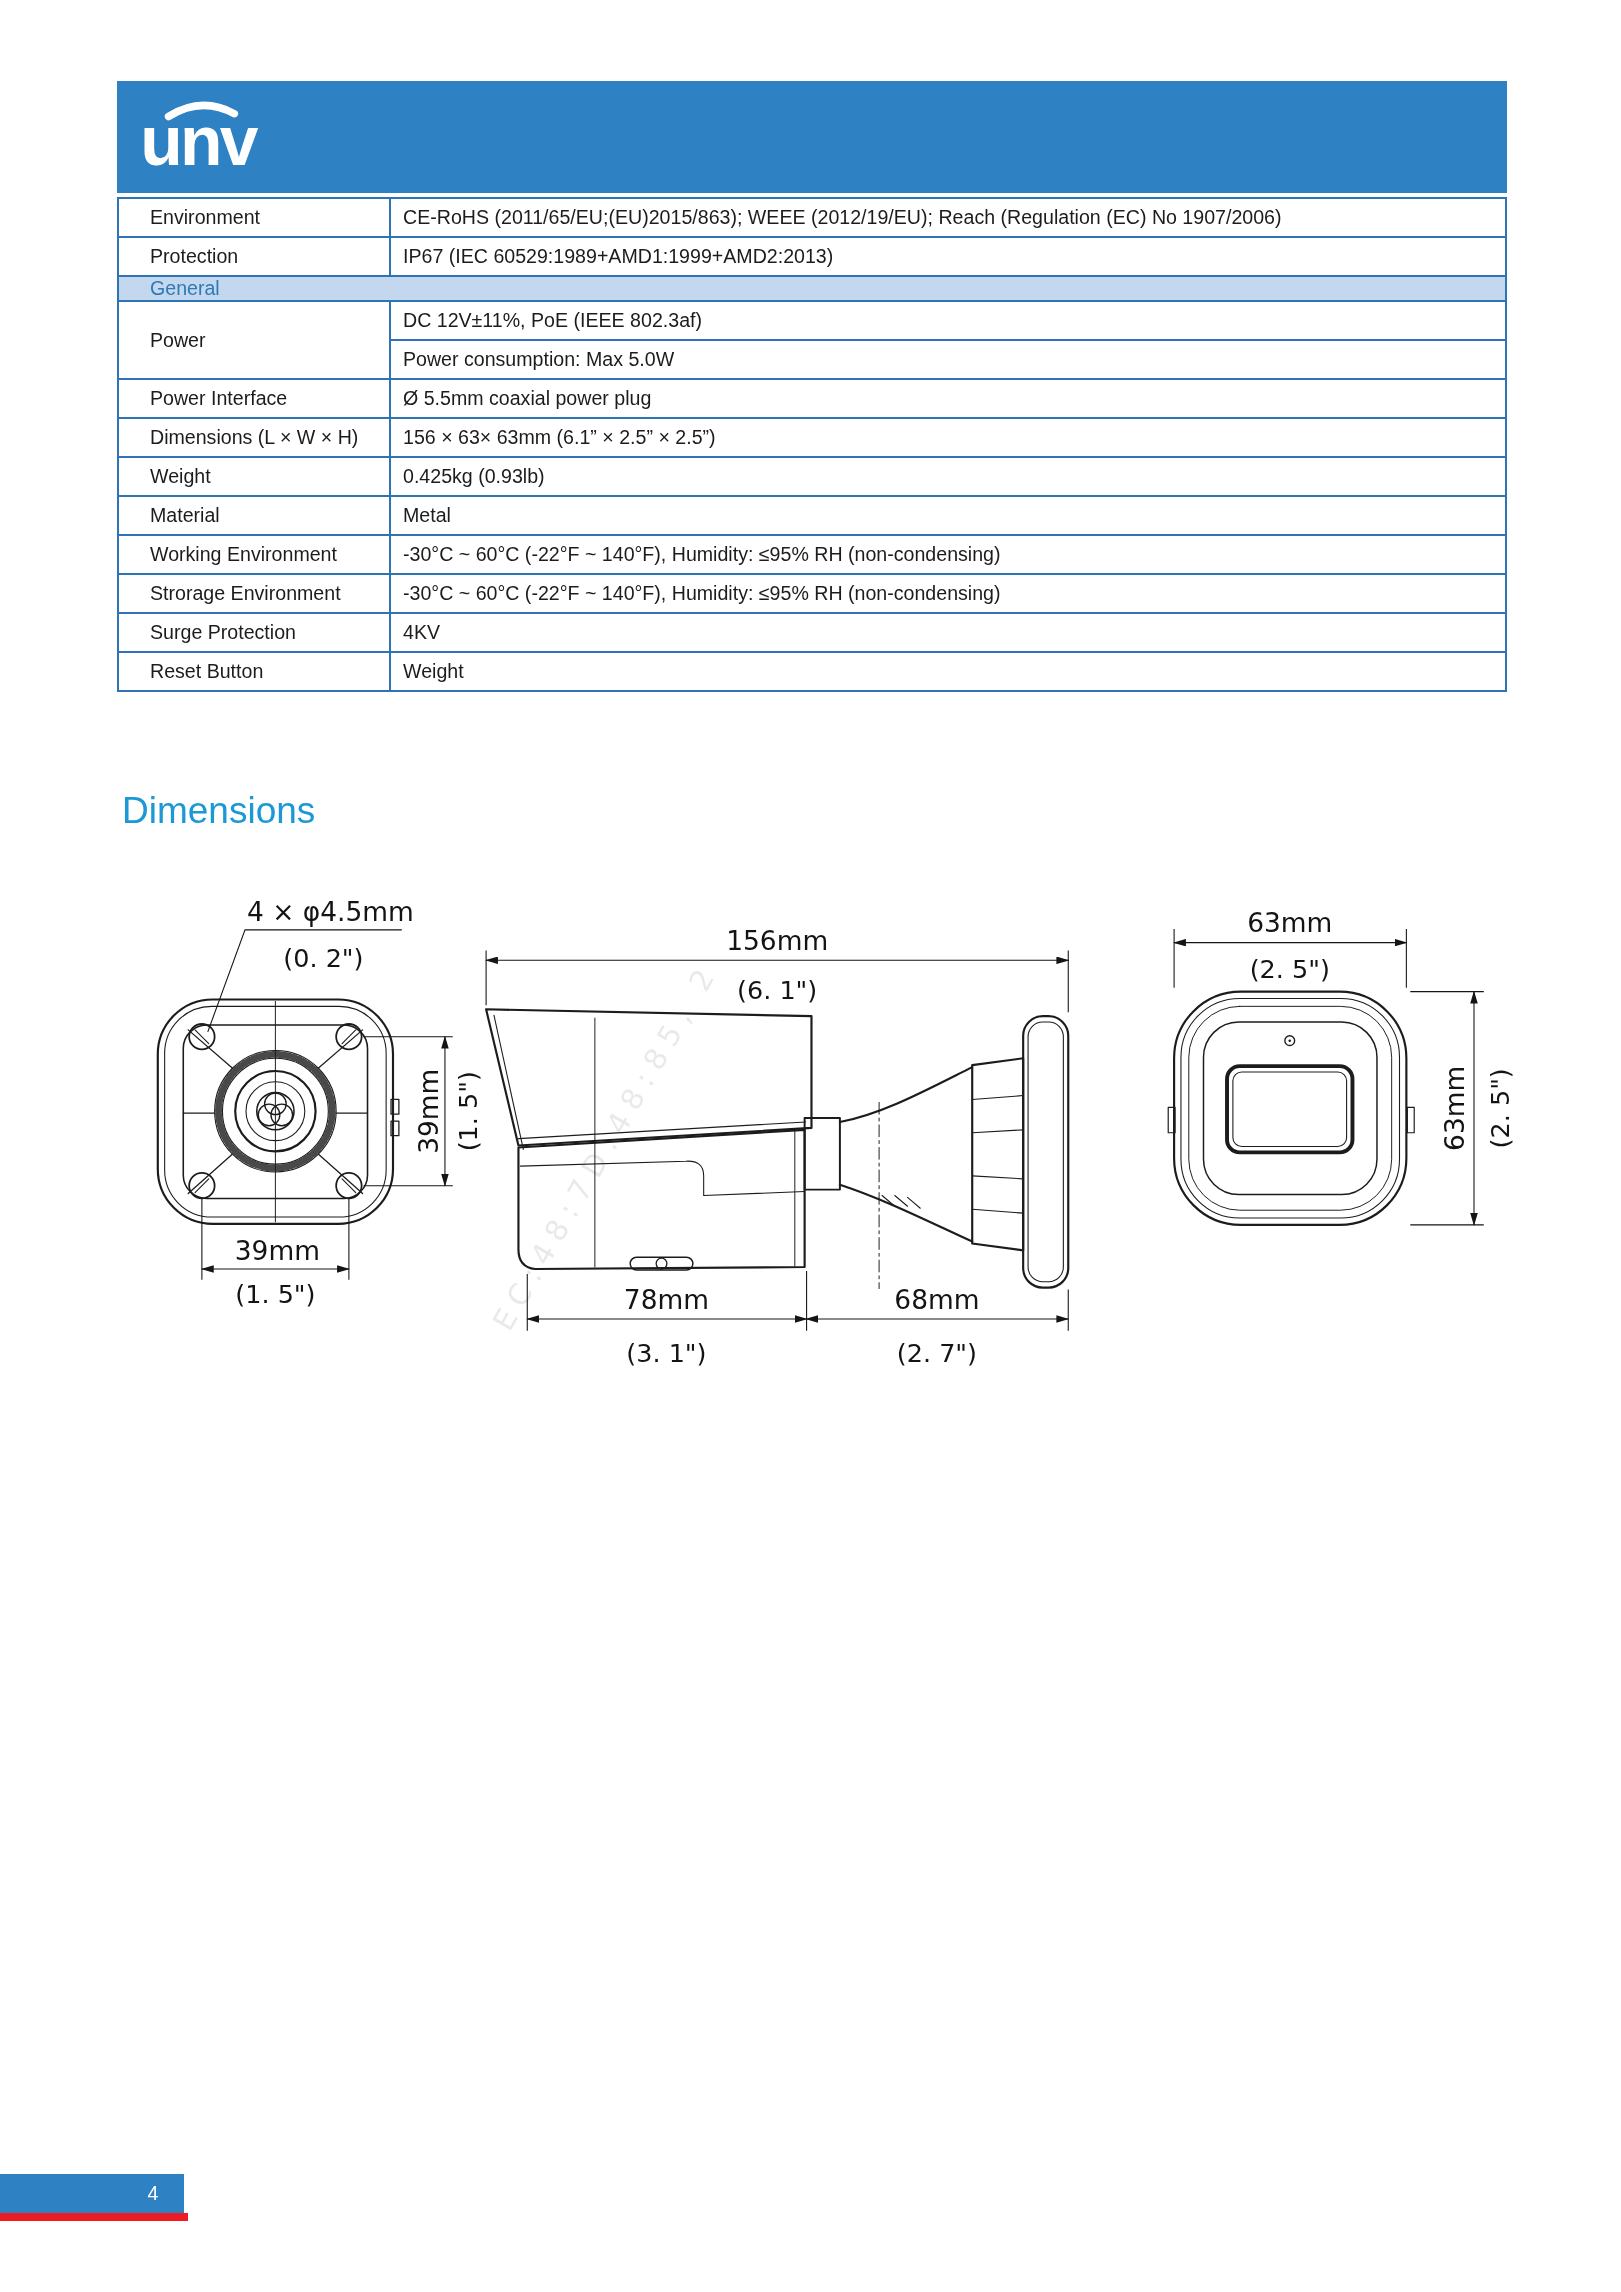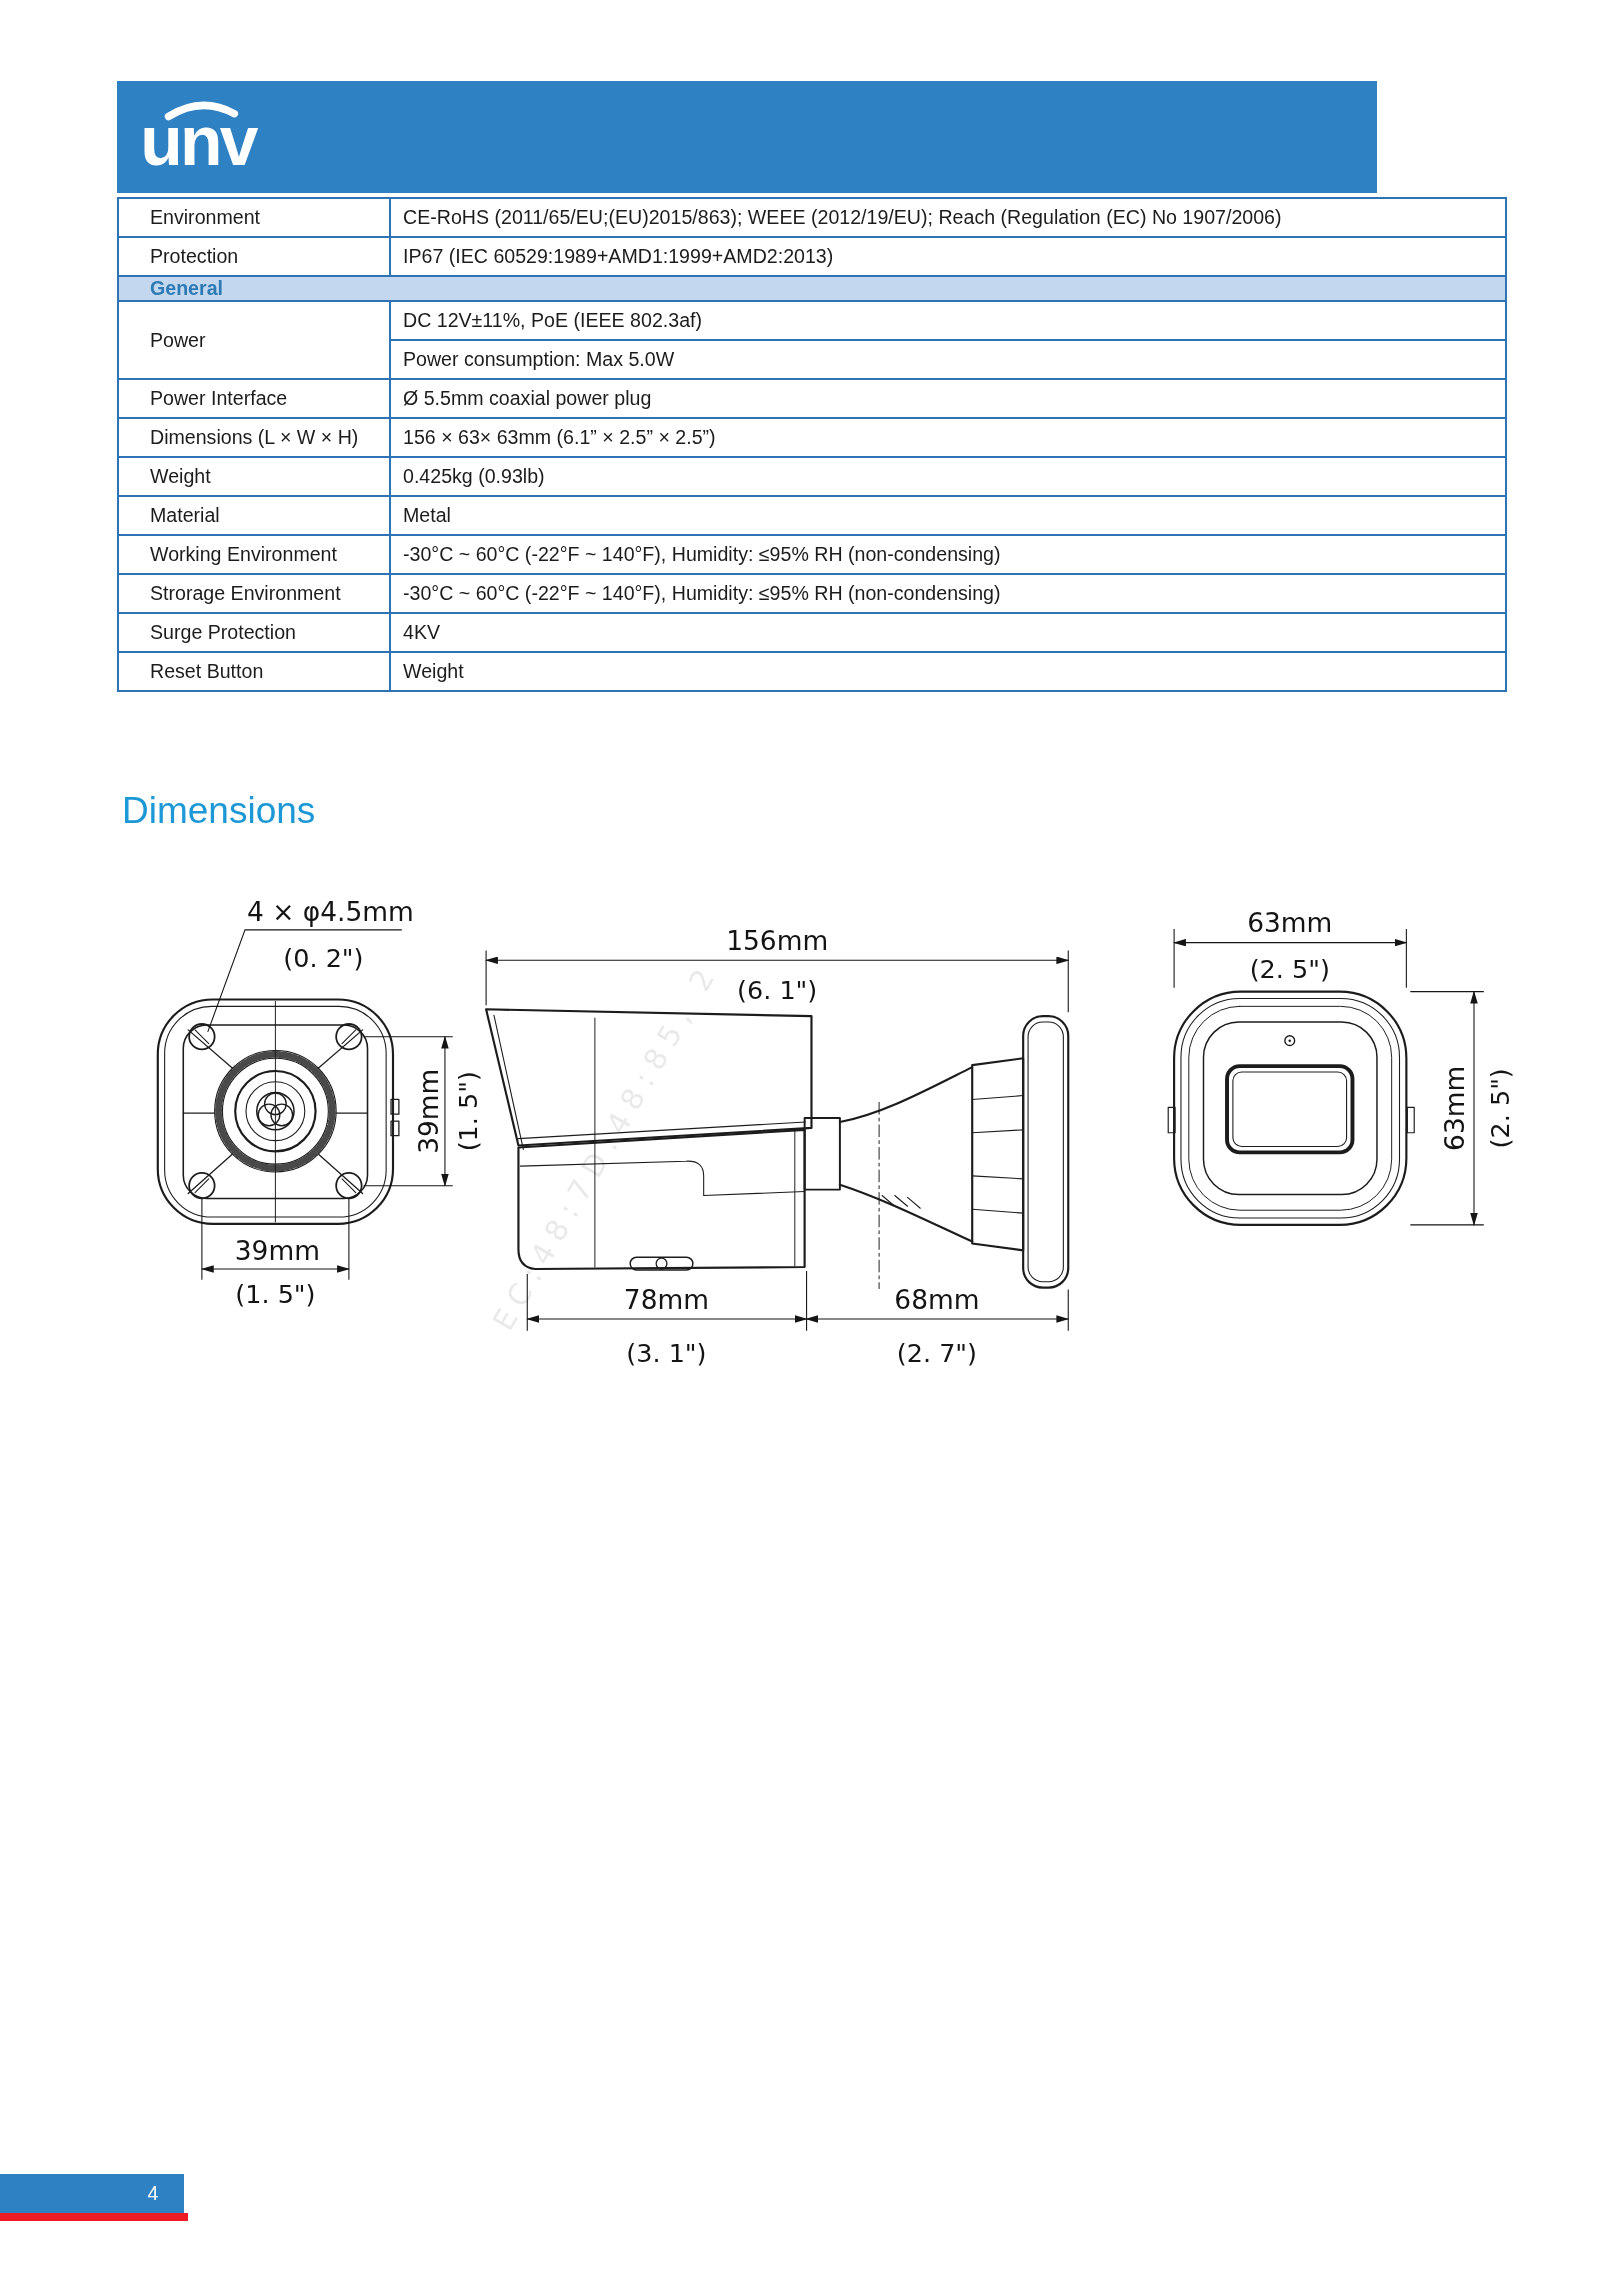--- a/index.html
+++ b/index.html
@@ -9,21 +9,21 @@
     --heading-blue:#1b98d5; --footer-red:#ec1b24; --ink:#1c1c1c;
   }
   *{margin:0;padding:0;box-sizing:border-box}
   html,body{background:#fff}
   body{
     width:1621px;height:2293px;position:relative;overflow:hidden;
     font-family:"Liberation Sans",sans-serif;color:var(--ink);
   }
   
   .header{
-    position:absolute;left:117px;top:81px;width:1260px;height:112px;
+    position:absolute;left:117px;top:81px;width:1390px;height:112px;
     background:var(--header-blue);
     padding-left:46px;
   }
   .logo-svg{position:absolute;left:15.7px;top:11.8px;width:167px;height:94px}
   .banner{
     position:absolute;right:0;top:0;width:314px;height:112px;
     background:linear-gradient(90deg,var(--banner-teal-1),var(--banner-teal-2));
     display:flex;align-items:center;justify-content:center;
   }
   .banner-label{
@@ -38,21 +38,21 @@
   .spec-table col.c1{width:272px}
   .spec-table td{
     border:2.2px solid var(--table-border);
     height:39px;font-size:19.6px;color:var(--ink);
     padding-left:31px;vertical-align:middle;background:#fff;
     white-space:nowrap;overflow:hidden;
   }
   .spec-table td.val{padding-left:12px}
   .spec-table td.section{
     background:var(--section-bg);color:var(--section-text);
-    border-top-width:2.5px;border-bottom-width:2.5px;height:23px;font-weight:bold;
+    border-top-width:2.5px;border-bottom-width:2.5px;height:23px;
   }
   
   .dim-heading{
     position:absolute;left:122px;top:790px;
     font-size:37px;color:var(--heading-blue);font-weight:400;
   }
   .drawings{position:absolute;left:0;top:872px;width:1621px;height:549px}
   .drawings .outline{stroke:#1c1c1c;fill:none;stroke-linecap:round;stroke-linejoin:round}
   .drawings .thin{stroke-width:1.1}
   .drawings line.ext{stroke:#151515;stroke-width:1.1}

